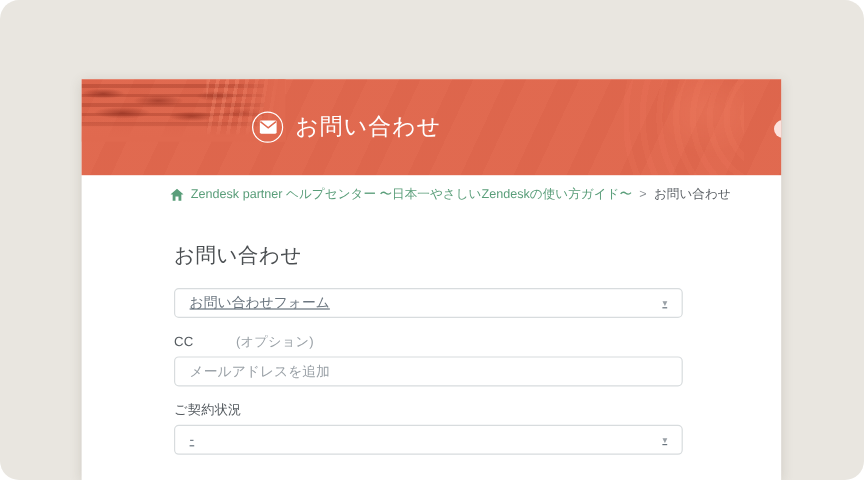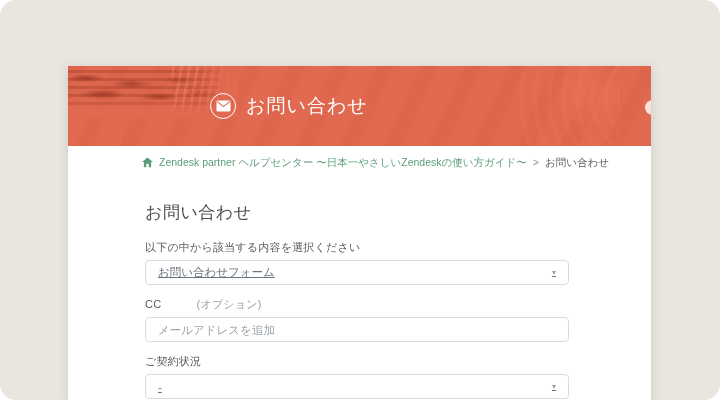--- a/index.html
+++ b/index.html
@@ -128,21 +128,20 @@
       </svg>
       <a class="bc-link">Zendesk partner ヘルプセンター 〜日本一やさしいZendeskの使い方ガイド〜</a>
       <span class="bc-sep">&gt;</span>
       <span class="bc-cur">お問い合わせ</span>
     </nav>
 
     <main class="content">
       <h1 class="page-title">お問い合わせ</h1>
 
       <div class="field">
-        <label class="field-label">以下の中から該当する内容を選択ください</label>
         <div class="select">
           <span>お問い合わせフォーム</span>
           <span class="caret">▾</span>
         </div>
       </div>
 
       <div class="field">
         <label class="field-label"><span>CC</span> <span class="label-muted">(オプション)</span></label>
         <input class="text-input" type="text" placeholder="メールアドレスを追加" style="">
       </div>

